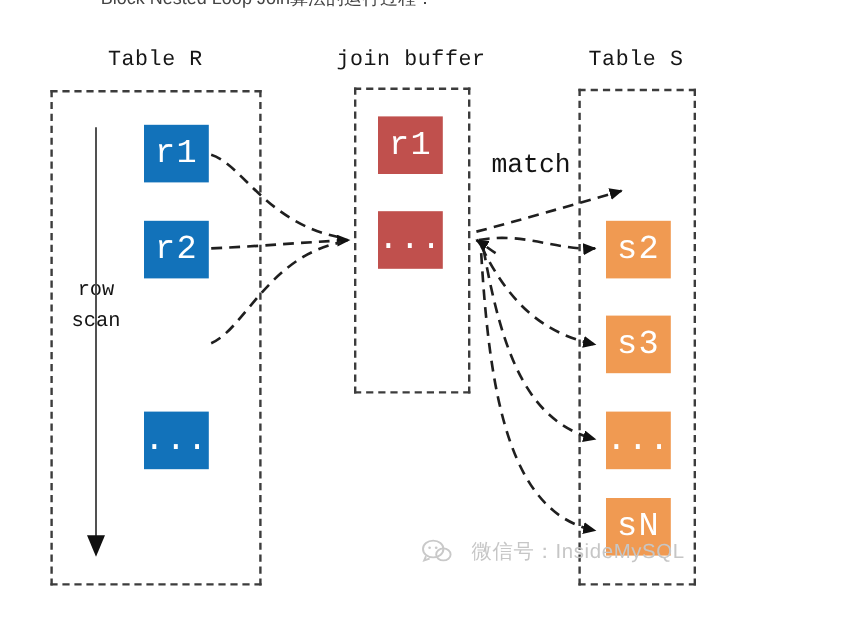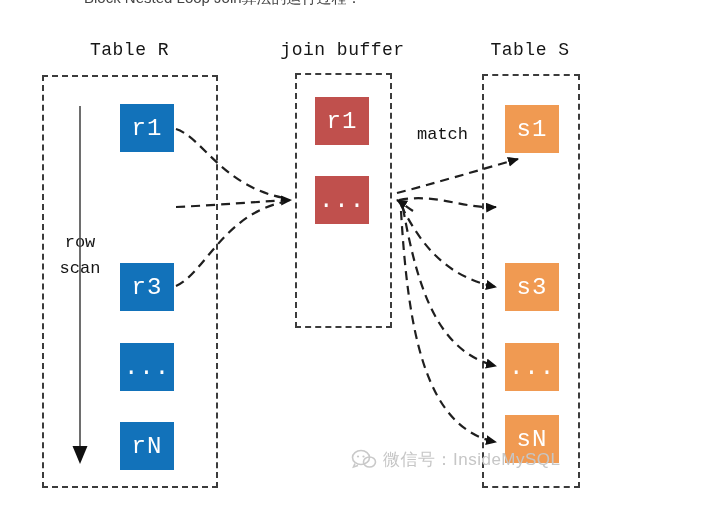--- a/index.html
+++ b/index.html
@@ -17,37 +17,37 @@
     text-align:center;letter-spacing:0.5px;white-space:nowrap;
   }
   .t-r{left:42px;width:175px;}
   .t-jb{left:265px;width:155px;}
   .t-s{left:482px;width:96px;}
   .dashed-box{position:absolute;border:2px dashed #3c3c3c;background:transparent;}
   .box-r{left:42px;top:75px;width:172px;height:409px;}
   .box-jb{left:295px;top:73px;width:93px;height:251px;}
   .box-s{left:482px;top:74px;width:94px;height:410px;}
   .cell{
-    position:absolute;width:54px;height:48px;color:#fff;font-size:24px;
+    position:absolute;width:54px;height:48px;color:#fff;font-size:28px;
     display:flex;align-items:center;justify-content:center;letter-spacing:1px;
   }
   .cell.blue{background:var(--row-box);}
   .cell.red{background:var(--buffer-box);}
   .cell.orange{background:var(--s-box);}
   .side-label{
     position:absolute;left:50px;top:230px;width:60px;text-align:center;
     font-size:17px;line-height:26px;color:#141414;
   }
   .match-label{
     position:absolute;left:405px;top:125px;width:75px;text-align:center;
-    font-size:17px;color:#141414;
+    font-size:22px;color:#141414;
   }
   .arrows{position:absolute;left:0;top:0;pointer-events:none;}
   .watermark{
-    position:absolute;left:350px;top:448px;display:flex;align-items:center;gap:6px;
+    position:absolute;left:350px;top:448px;display:flex;align-items:center;gap:16px;
     color:#c6c6c6;font-size:17px;z-index:5;
     font-family:"Liberation Sans","DejaVu Sans",sans-serif;letter-spacing:0.5px;
     white-space:nowrap;
   }
 </style>
 </head>
 <body>
 
 <div class="stage" style="--row-box: #1272BA; --buffer-box: #C0504D; --s-box: #F09A52;">
 
@@ -55,28 +55,27 @@
 
   <div class="col-title t-r">Table R</div>
   <div class="col-title t-s">Table S</div>
   <div class="col-title t-jb">join buffer</div>
 
   <div class="dashed-box box-r"></div>
   <div class="dashed-box box-jb"></div>
   <div class="dashed-box box-s"></div>
 
   <div class="cell blue" style="left:120px;top:104px">r1</div>
-  <div class="cell blue" style="left:120px;top:263px">r3</div>
+  <div class="cell blue" style="left:120px;top:184px">r2</div>
   <div class="cell blue" style="left:120px;top:343px">...</div>
-  <div class="cell blue" style="left:120px;top:422px">rN</div>
 
   <div class="cell red" style="left:315px;top:97px">r1</div>
   <div class="cell red" style="left:315px;top:176px">...</div>
 
-  <div class="cell orange" style="left:505px;top:105px">s1</div>
+  <div class="cell orange" style="left:505px;top:184px">s2</div>
   <div class="cell orange" style="left:505px;top:263px">s3</div>
   <div class="cell orange" style="left:505px;top:343px">...</div>
   <div class="cell orange" style="left:505px;top:415px">sN</div>
 
   <div class="side-label">row scan</div>
   <div class="match-label">match</div>
 
   <svg class="arrows" width="710" height="516" viewBox="0 0 710 516">
     <defs>
       <marker id="ah" markerWidth="16" markerHeight="12" refX="10" refY="5" orient="auto" markerUnits="userSpaceOnUse">

